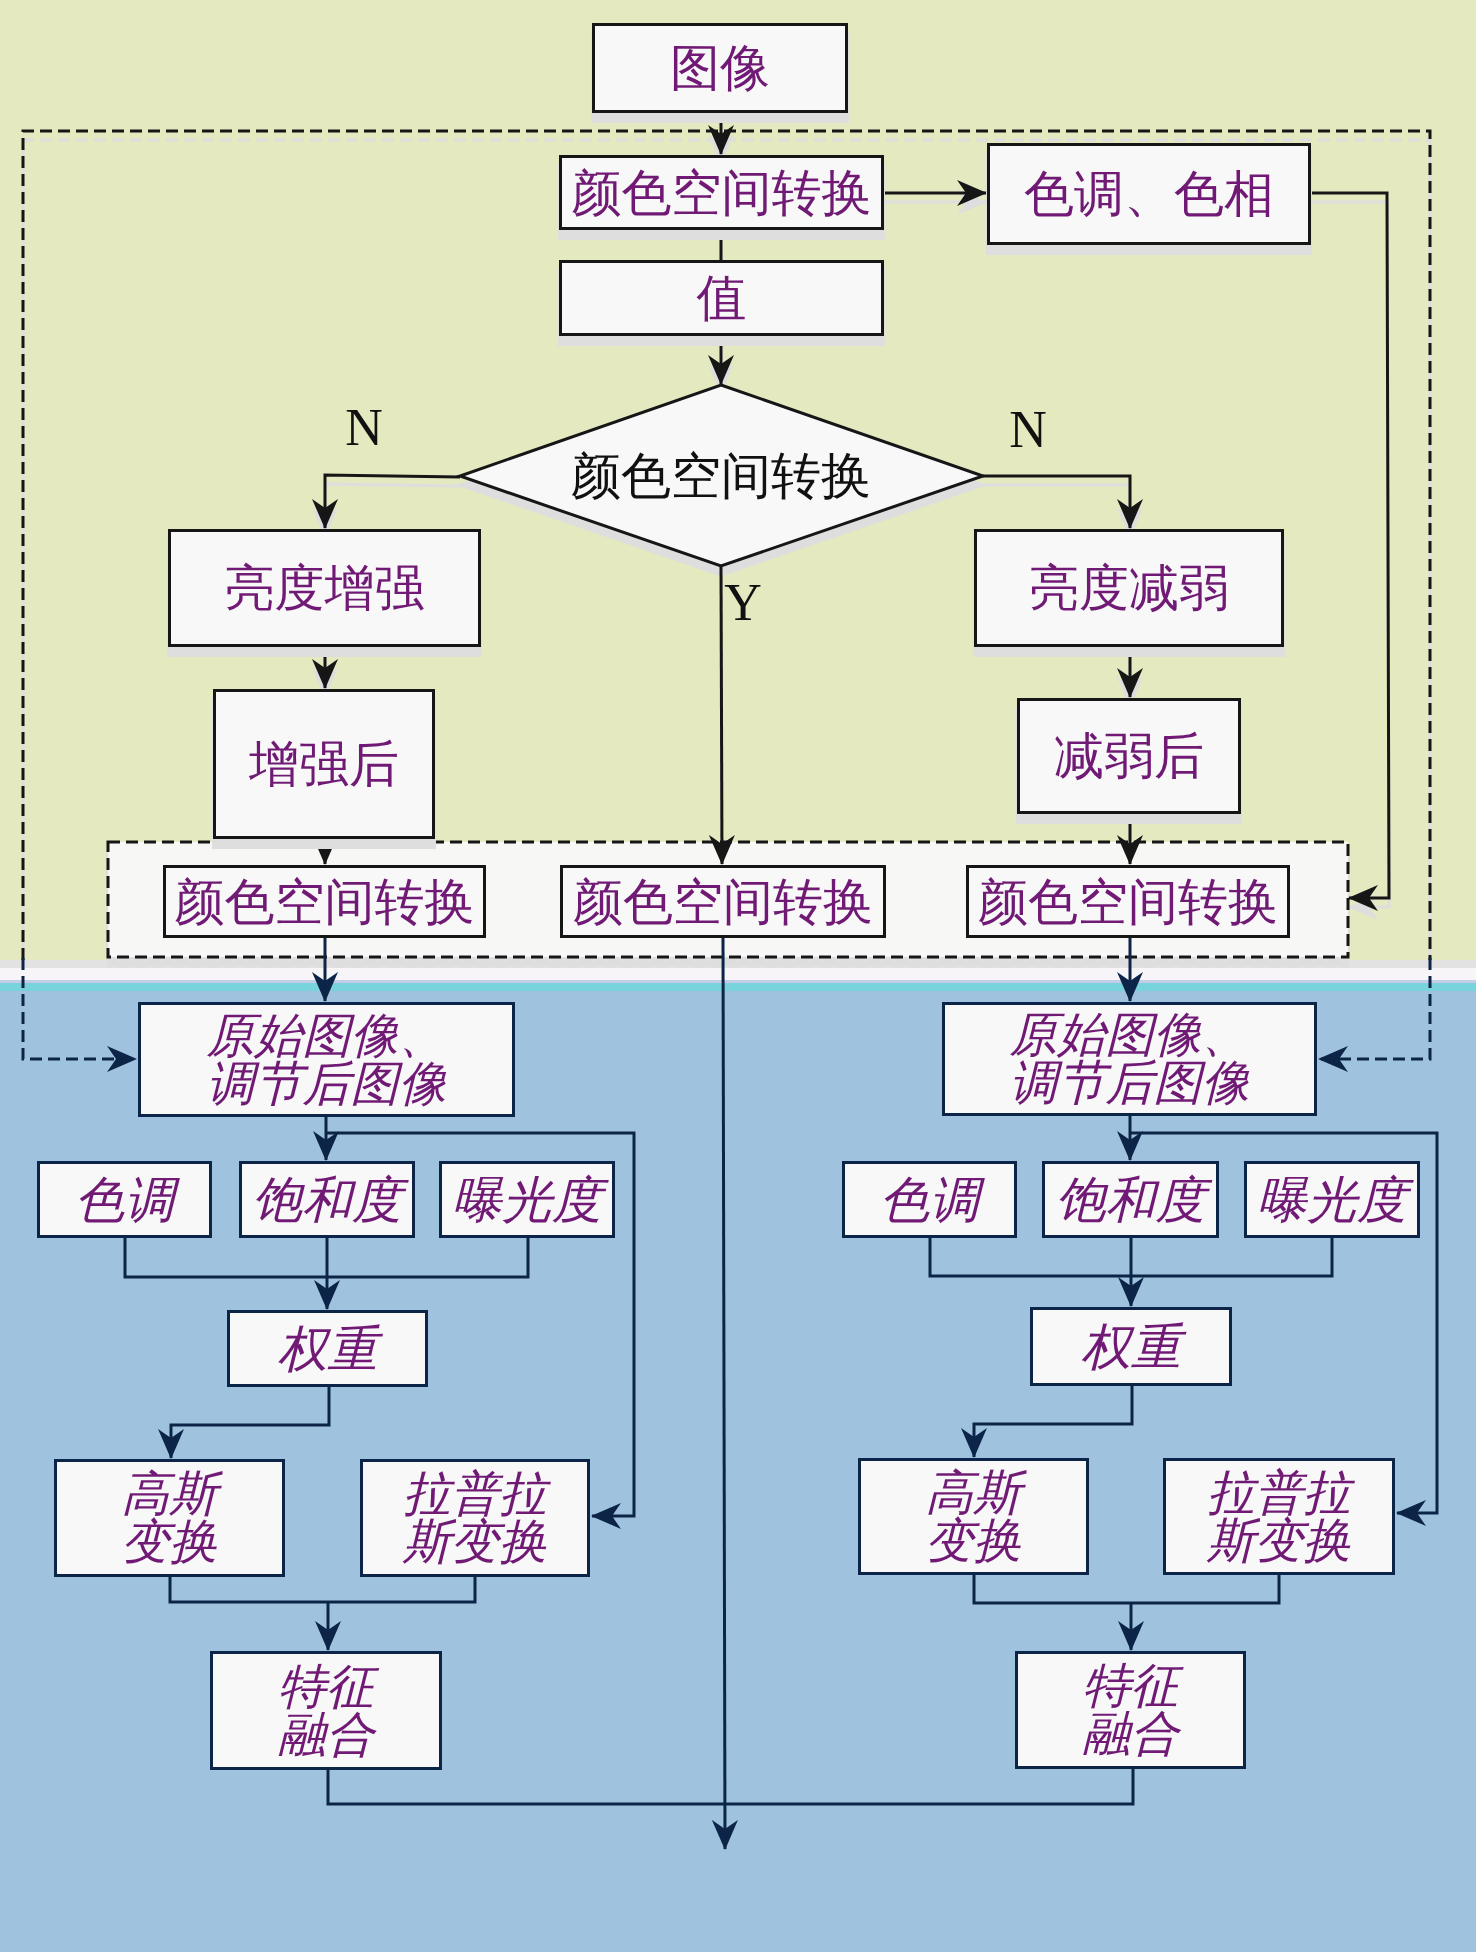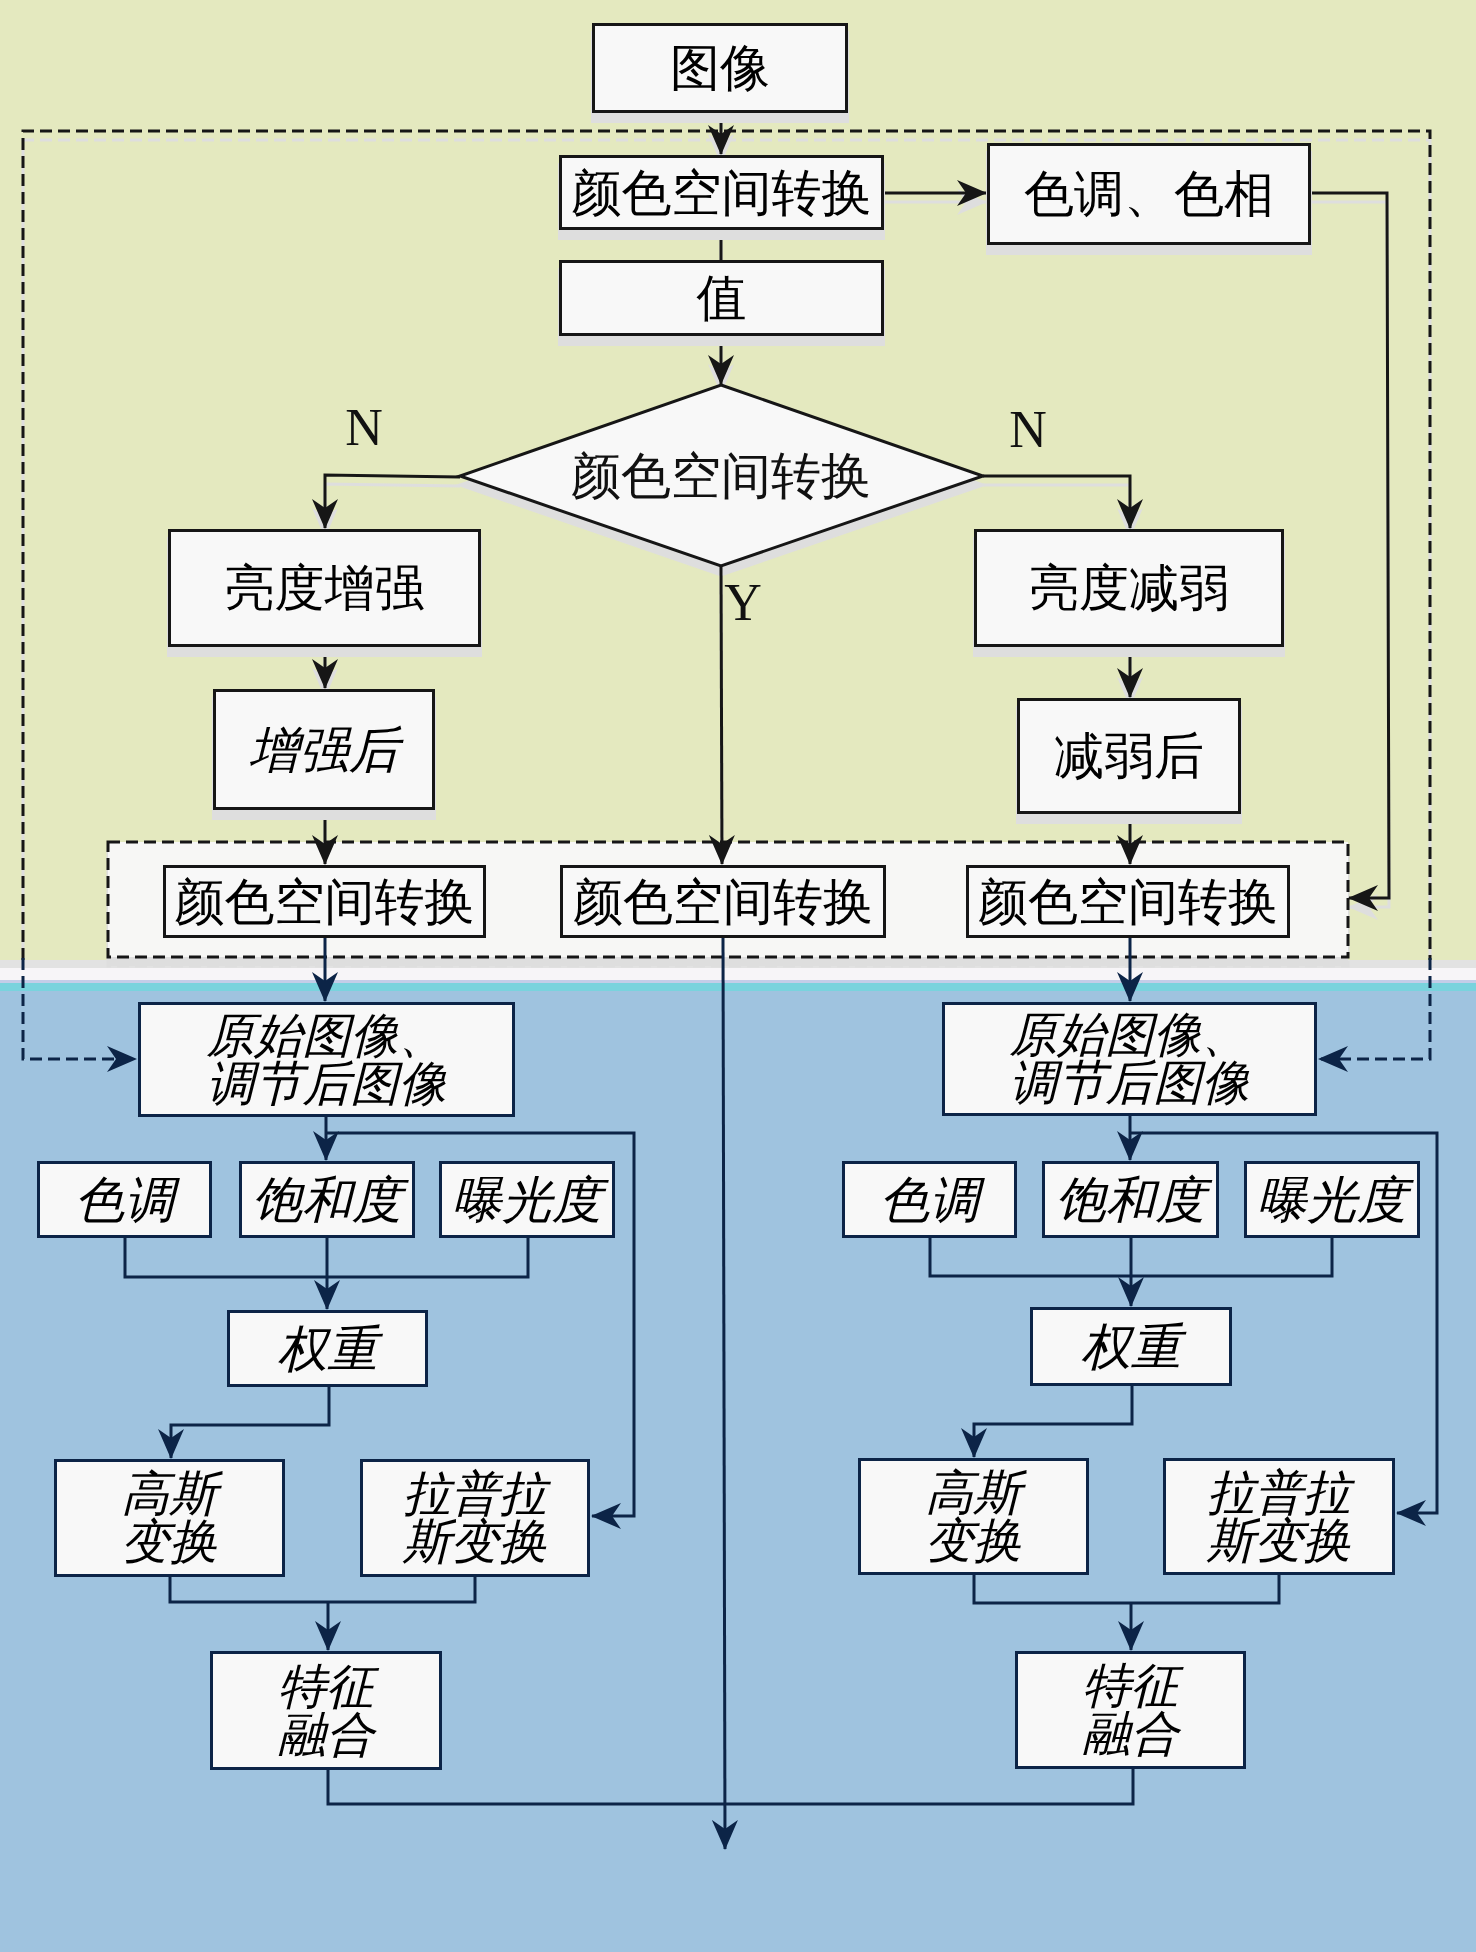--- a/index.html
+++ b/index.html
@@ -26,21 +26,21 @@
   .ah-ink { fill: var(--ink); }
   .ah-navy { fill: var(--navy); }
   .shadow-g { filter: drop-shadow(0 9px 0 var(--shadow)); }
   .group-frame { fill: var(--group_fill); stroke: var(--ink); stroke-width: 3; stroke-dasharray: 12 6; }
   .diamond { fill: var(--box_fill); stroke: var(--ink); stroke-width: 3; }
 
   .box {
     position: absolute; box-sizing: border-box;
     background: var(--box_fill);
     display: flex; flex-direction: column; align-items: center; justify-content: center;
-    font-size: 50px; line-height: 1; color: #000000; white-space: nowrap;
+    font-size: 50px; line-height: 1; color: #701a75; white-space: nowrap;
   }
   .g { border: 3px solid var(--ink); box-shadow: 0 9px 0 1px var(--shadow); }
   .b { border: 3px solid var(--navy); font-style: italic; }
   .two { font-size: 48px; line-height: 48px; }
   .lbl {
     position: absolute; transform: translate(-50%, -50%);
     font-family: "Liberation Serif", serif; font-size: 52px; line-height: 1; color: #111;
   }
   .diamond-text {
     position: absolute; left: 560px; top: 446px; width: 322px; height: 60px;
@@ -122,21 +122,21 @@
     <span>色调、色相</span>
   </div>
   <div class="box g" style="left:559px;top:260px;width:325px;height:76px;">
     <span>值</span>
   </div>
   <div class="diamond-text">颜色空间转换</div>
 
   <div class="box g" style="left:168px;top:529px;width:313px;height:118px;">
     <span>亮度增强</span>
   </div>
-  <div class="box g" style="left:213px;top:689px;width:222px;height:121px;font-style:italic;">
+  <div class="box g" style="left:213px;top:689px;width:222px;height:150px;">
     <span>增强后</span>
   </div>
   <div class="box g" style="left:1017px;top:698px;width:224px;height:116px;">
     <span>减弱后</span>
   </div>
   <div class="box g" style="left:974px;top:529px;width:310px;height:118px;">
     <span>亮度减弱</span>
   </div>
 
   <div class="box g" style="left:163px;top:865px;width:323px;height:73px;box-shadow:none;">

